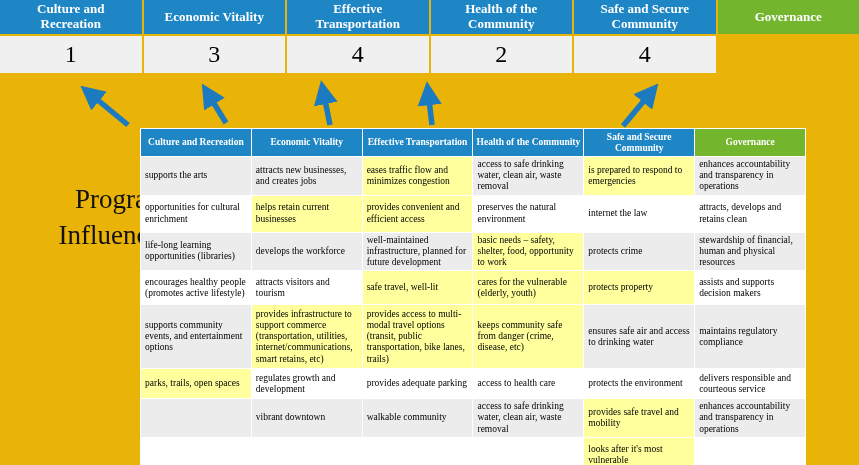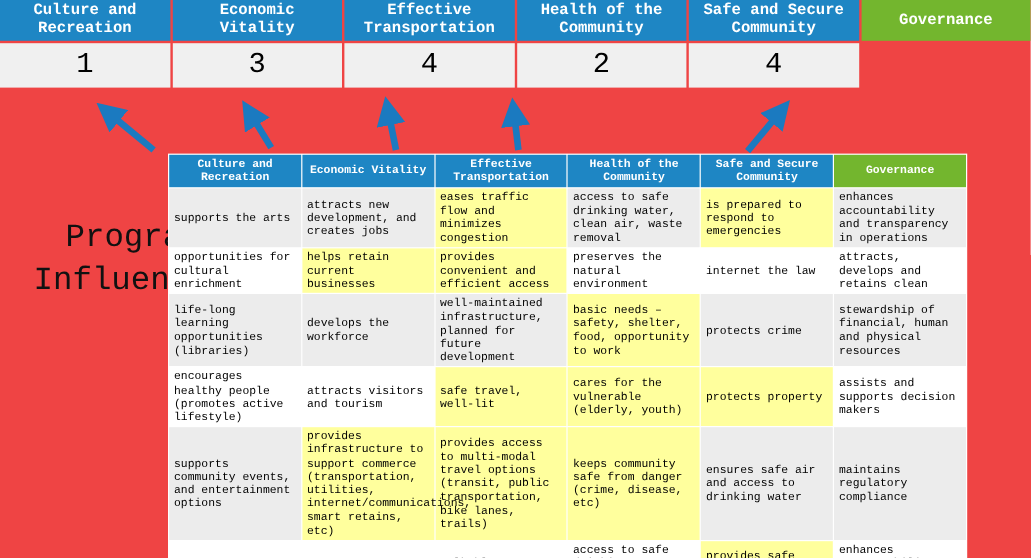--- a/index.html
+++ b/index.html
@@ -1,18 +1,18 @@
 <!DOCTYPE html>
 <html style="--blue: #1E86C4; --green: #73B62E; --yellow: #FFFF9D; --row_gray: #ECECEC; --number_bg: #F0F0F0; --arrow: #1B7AC0;"><head>
 <meta charset="utf-8">
 <style>
   html,body { margin:0; padding:0; background:#fff; }
   #stage {
     position:relative; width:859px; height:465px; overflow:hidden;
-    font-family:Liberation Mono, monospace; color:#000; background:#ef4444;
+    font-family:Liberation Serif, serif; color:#000; background:#eab308;
   }
 
   
   .scoreboard {
     position:absolute; top:0; left:0; width:859px;
     display:grid; grid-template-columns:repeat(6,1fr);
     grid-template-rows:34px 37px; gap:2px;
   }
   .sb-head {
     background:var(--blue); color:#fff; font-weight:bold; font-size:13px;
@@ -104,21 +104,21 @@
           <th>Economic Vitality</th>
           <th>Effective Transportation</th>
           <th>Health of the Community</th>
           <th>Safe and Secure Community</th>
           <th class="green">Governance</th>
         </tr>
       </thead>
     <tbody id="matrix-body">
         <tr>
           <td>supports the arts</td>
-          <td>attracts new development, and creates jobs</td>
+          <td>attracts new businesses, and creates jobs</td>
           <td class="hl">eases traffic flow and minimizes congestion</td>
           <td>access to safe drinking water, clean air, waste removal</td>
           <td class="hl">is prepared to respond to emergencies</td>
           <td>enhances accountability and transparency in operations</td>
         </tr>
         <tr>
           <td>opportunities for cultural enrichment</td>
           <td class="hl">helps retain current businesses</td>
           <td class="hl">provides convenient and efficient access</td>
           <td>preserves the natural environment</td>
@@ -143,20 +143,28 @@
         </tr>
         <tr>
           <td>supports community events, and entertainment options</td>
           <td class="hl">provides infrastructure to support commerce (transportation, utilities, internet/communications, smart retains, etc)</td>
           <td class="hl">provides access to multi-modal travel options (transit, public transportation, bike lanes, trails)</td>
           <td class="hl">keeps community safe from danger (crime, disease, etc)</td>
           <td>ensures safe air and access to drinking water</td>
           <td>maintains regulatory compliance</td>
         </tr>
         <tr>
+          <td class="hl">parks, trails, open spaces</td>
+          <td>regulates growth and development</td>
+          <td>provides adequate parking</td>
+          <td>access to health care</td>
+          <td>protects the environment</td>
+          <td>delivers responsible and courteous service</td>
+        </tr>
+        <tr>
           <td></td>
           <td>vibrant downtown</td>
           <td>walkable community</td>
           <td>access to safe drinking water, clean air, waste removal</td>
           <td class="hl">provides safe travel and mobility</td>
           <td>enhances accountability and transparency in operations</td>
         </tr>
         <tr>
           <td></td>
           <td></td>

